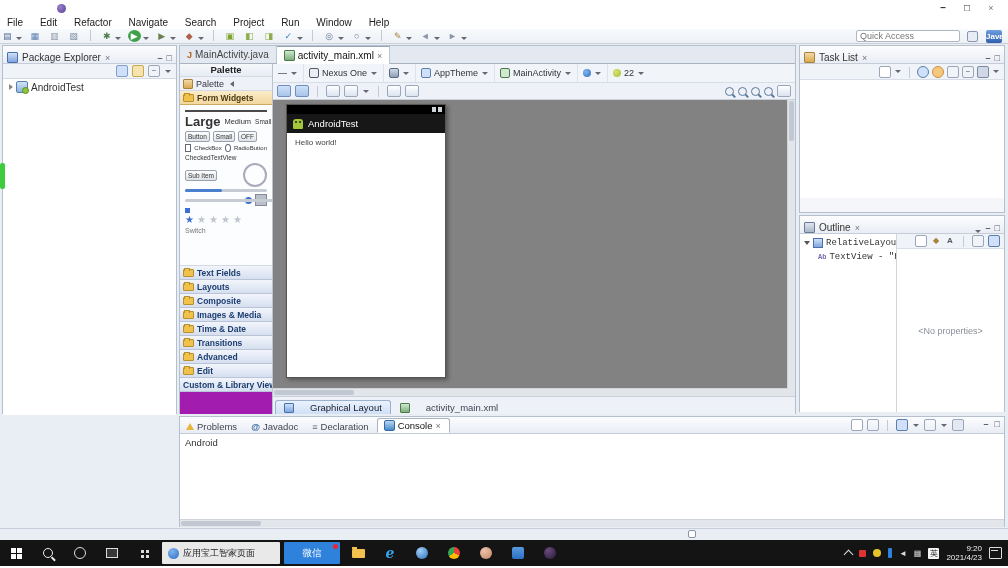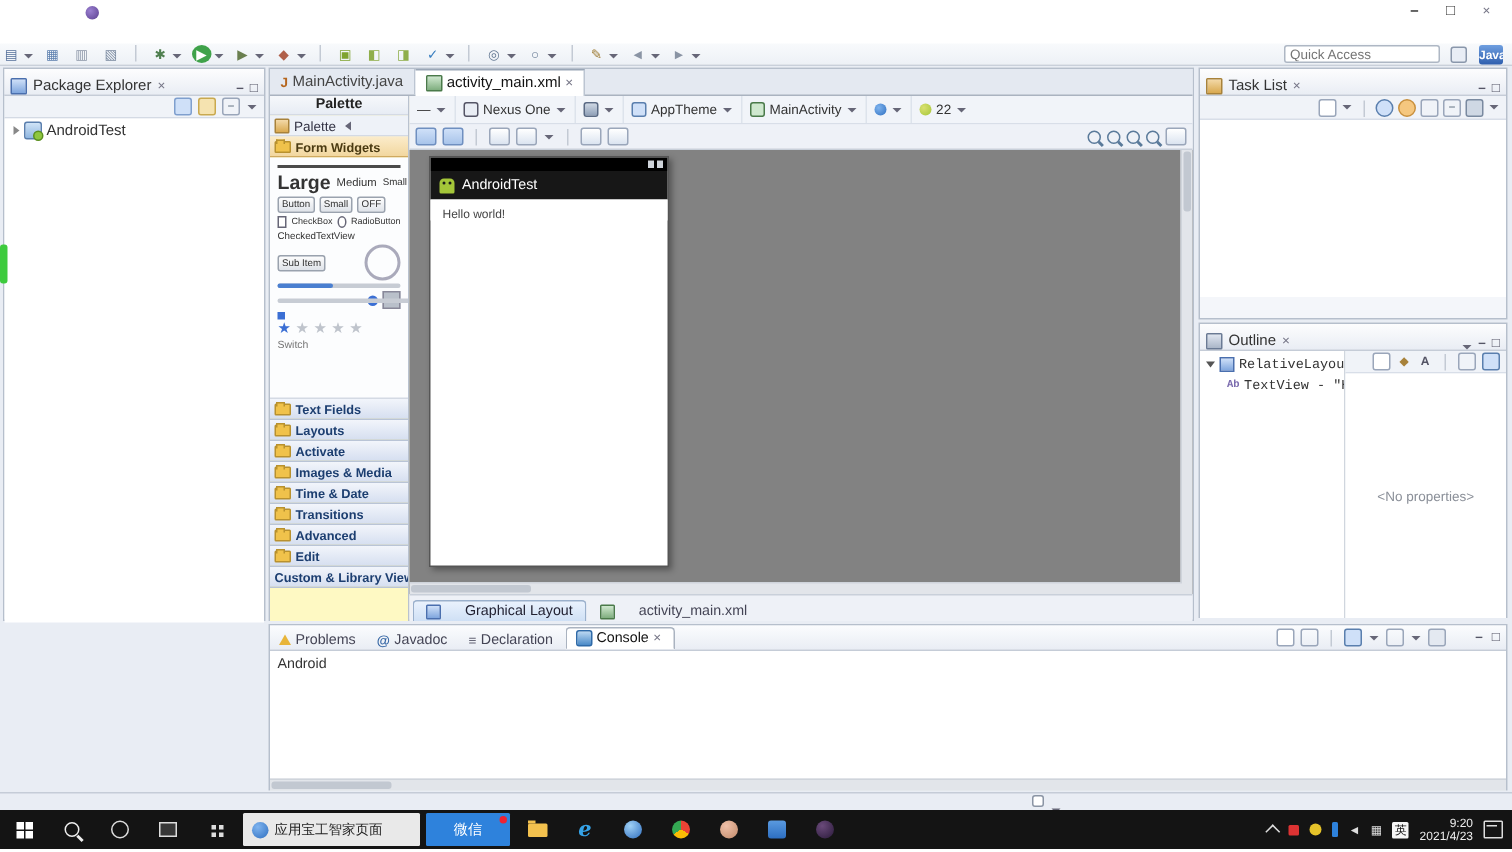--- a/index.html
+++ b/index.html
@@ -49,21 +49,21 @@
   .proj-icon::after{content:'';position:absolute;right:-2px;bottom:-2px;width:5px;height:5px;border-radius:50%;background:#8ec63f;border:1px solid #5a8f1f;}
   #green-bar{left:0;top:119px;width:5px;height:26px;background:#3ecb3e;border-radius:2px;}
   
   #ed-tabs{height:17px;display:flex;background:#e4e9f1;border-bottom:1px solid #aab3c0;}
   .ed-tab{display:flex;align-items:center;gap:3px;padding:0 7px;font-size:10px;color:#444;border-right:1px solid #bcc5d2;}
   .ed-tab.sel{background:#fff;color:#111;border-top:1px solid #9aa6b6;margin-bottom:-1px;}
   .jicon{color:#b5651d;font-weight:bold;font-size:9px;}
   .xmlicon{width:9px;height:9px;background:linear-gradient(#cfe8cf,#7fae7f);border:1px solid #4a7a4a;border-radius:1px;}
   #ed-body{display:flex;height:calc(100% - 17px);}
   
-  #palette{width:92px;border-right:1px solid #b9c2cf;background:#fef9c3;display:flex;flex-direction:column;}
+  #palette{width:92px;border-right:1px solid #b9c2cf;background:#a21caf;display:flex;flex-direction:column;}
   #pal-title{height:12px;text-align:center;font-size:9.5px;font-weight:bold;color:#222;
              background:linear-gradient(#f6f8fb,#e7ecf4);border-bottom:1px solid #d4dae4;line-height:12px;}
   #pal-header{height:13px;display:flex;align-items:center;gap:3px;padding:0 3px;background:#eef2f8;
               border-bottom:1px solid #d4dae4;font-size:9px;color:#334;}
   .pal-cat{height:13px;display:flex;align-items:center;gap:3px;padding:0 3px;
            background:linear-gradient(#f2f5fb,#d6dff0);border-bottom:1px solid #b9c4d6;
            font-size:8.5px;font-weight:bold;color:#1c3e70;white-space:nowrap;overflow:hidden;}
   .pal-cat.active{background:linear-gradient(#fbeccb,#f2d79f);border-bottom:1px solid #cfa95f;color:#4a3push;color:#4a3a12;}
   .folder{width:9px;height:6px;background:#f0c24b;border:1px solid #b8912f;border-radius:1px;position:relative;flex:0 0 auto;}
   .folder::before{content:'';position:absolute;left:0;top:-2px;width:4px;height:2px;background:#f0c24b;border:1px solid #b8912f;border-bottom:none;}
@@ -175,20 +175,31 @@
 
 <div id="screen">
 
   <div id="titlebar" class="abs">
     <div id="app-dot" class="abs"></div>
     <div class="winbtn abs" style="right:56px;"><span class="minglyph"></span></div>
     <div class="winbtn abs" style="right:32px;"><span class="maxglyph"></span></div>
     <div class="winbtn abs" style="right:8px;"><span class="xglyph"></span></div>
   </div>
 
+  <div id="menubar" class="abs">
+    <span class="menu-item">File</span>
+    <span class="menu-item">Edit</span>
+    <span class="menu-item">Refactor</span>
+    <span class="menu-item">Navigate</span>
+    <span class="menu-item">Search</span>
+    <span class="menu-item">Project</span>
+    <span class="menu-item">Run</span>
+    <span class="menu-item">Window</span>
+    <span class="menu-item">Help</span>
+  </div>
 
   <div id="main-toolbar" class="abs">
     <span class="tbi" style="color:#55709a;">▤</span><span class="cdown"></span>
     <span class="tbi" style="color:#5c7fae;">▦</span>
     <span class="tbi" style="color:#8c97a8;">▥</span>
     <span class="tbi" style="color:#7a8aa0;">▧</span>
     <span class="tsep"></span>
     <span class="tbi" style="color:#4f7f4f;">✱</span><span class="cdown"></span>
     <span class="tbi" style="background:#3fa24a;color:#fff;border-radius:50%;">▶</span><span class="cdown"></span>
     <span class="tbi" style="color:#6a7f4f;">▶</span><span class="cdown"></span>
@@ -319,21 +330,21 @@
           <div class="pal-cat">
               <span class="folder"></span>
               <span>Text Fields</span>
             </div>
           <div class="pal-cat">
               <span class="folder"></span>
               <span>Layouts</span>
             </div>
           <div class="pal-cat">
               <span class="folder"></span>
-              <span>Activate</span>
+              <span>Composite</span>
             </div>
           <div class="pal-cat">
               <span class="folder"></span>
               <span>Images &amp; Media</span>
             </div>
           <div class="pal-cat">
               <span class="folder"></span>
               <span>Time &amp; Date</span>
             </div>
           <div class="pal-cat">

